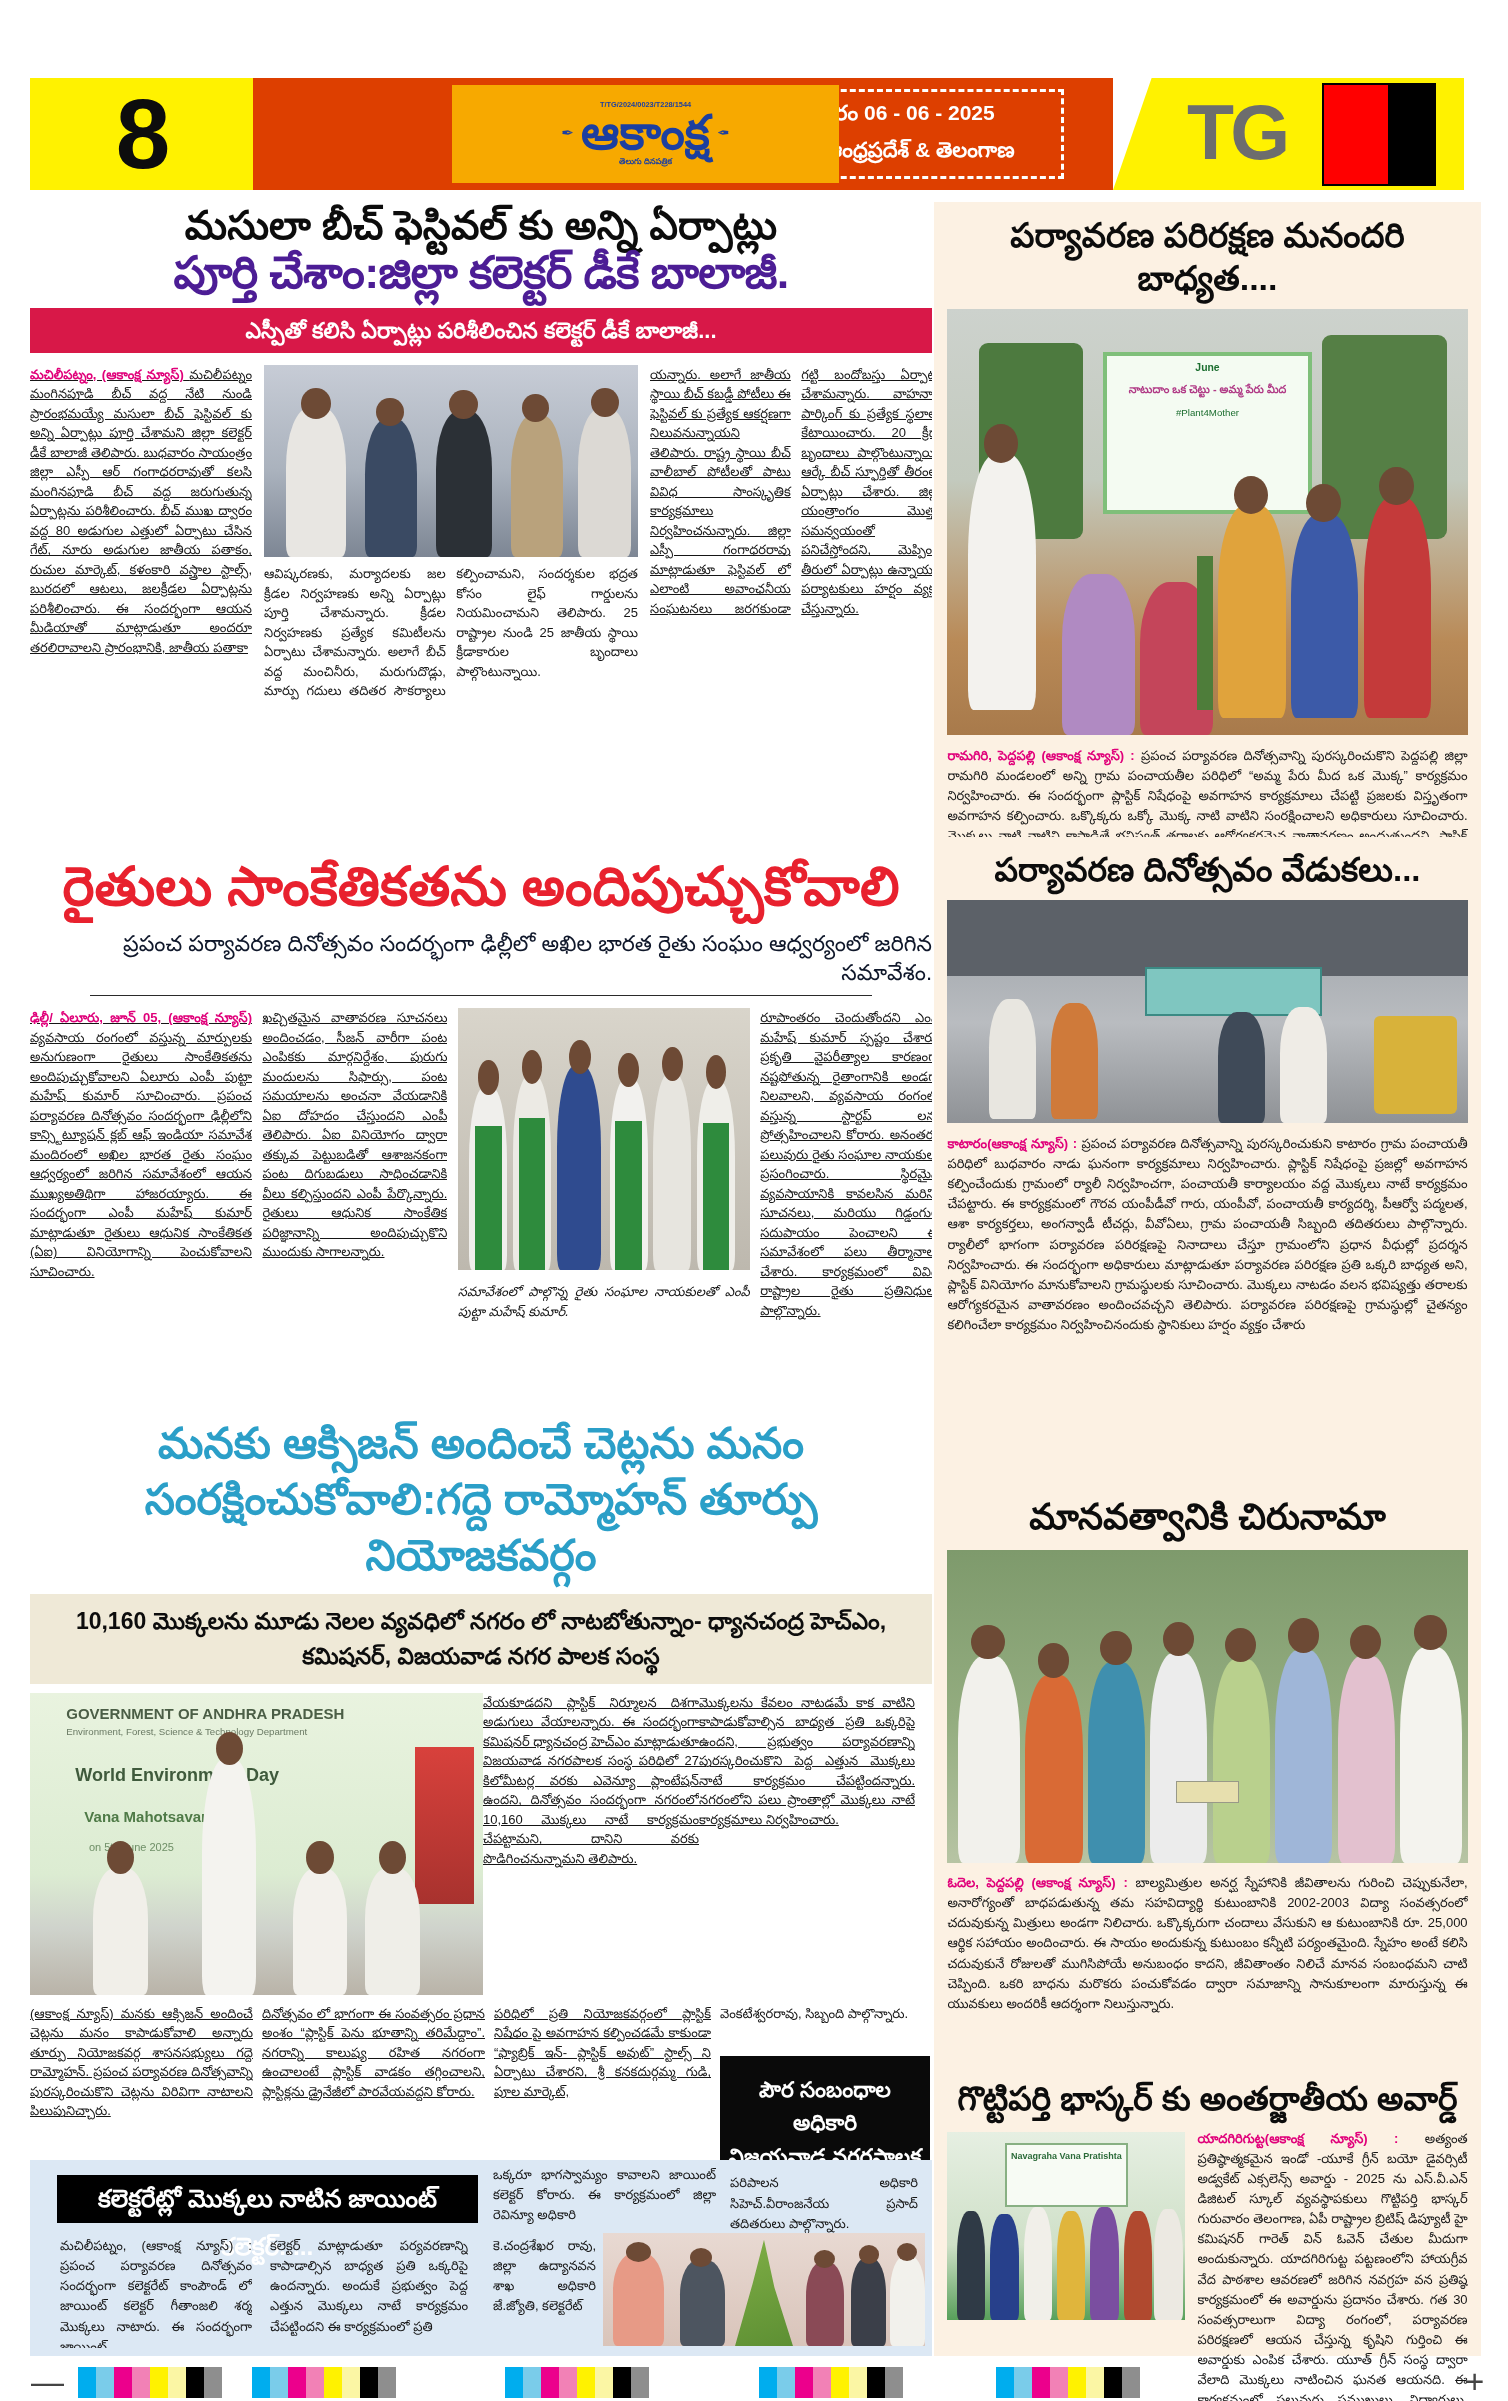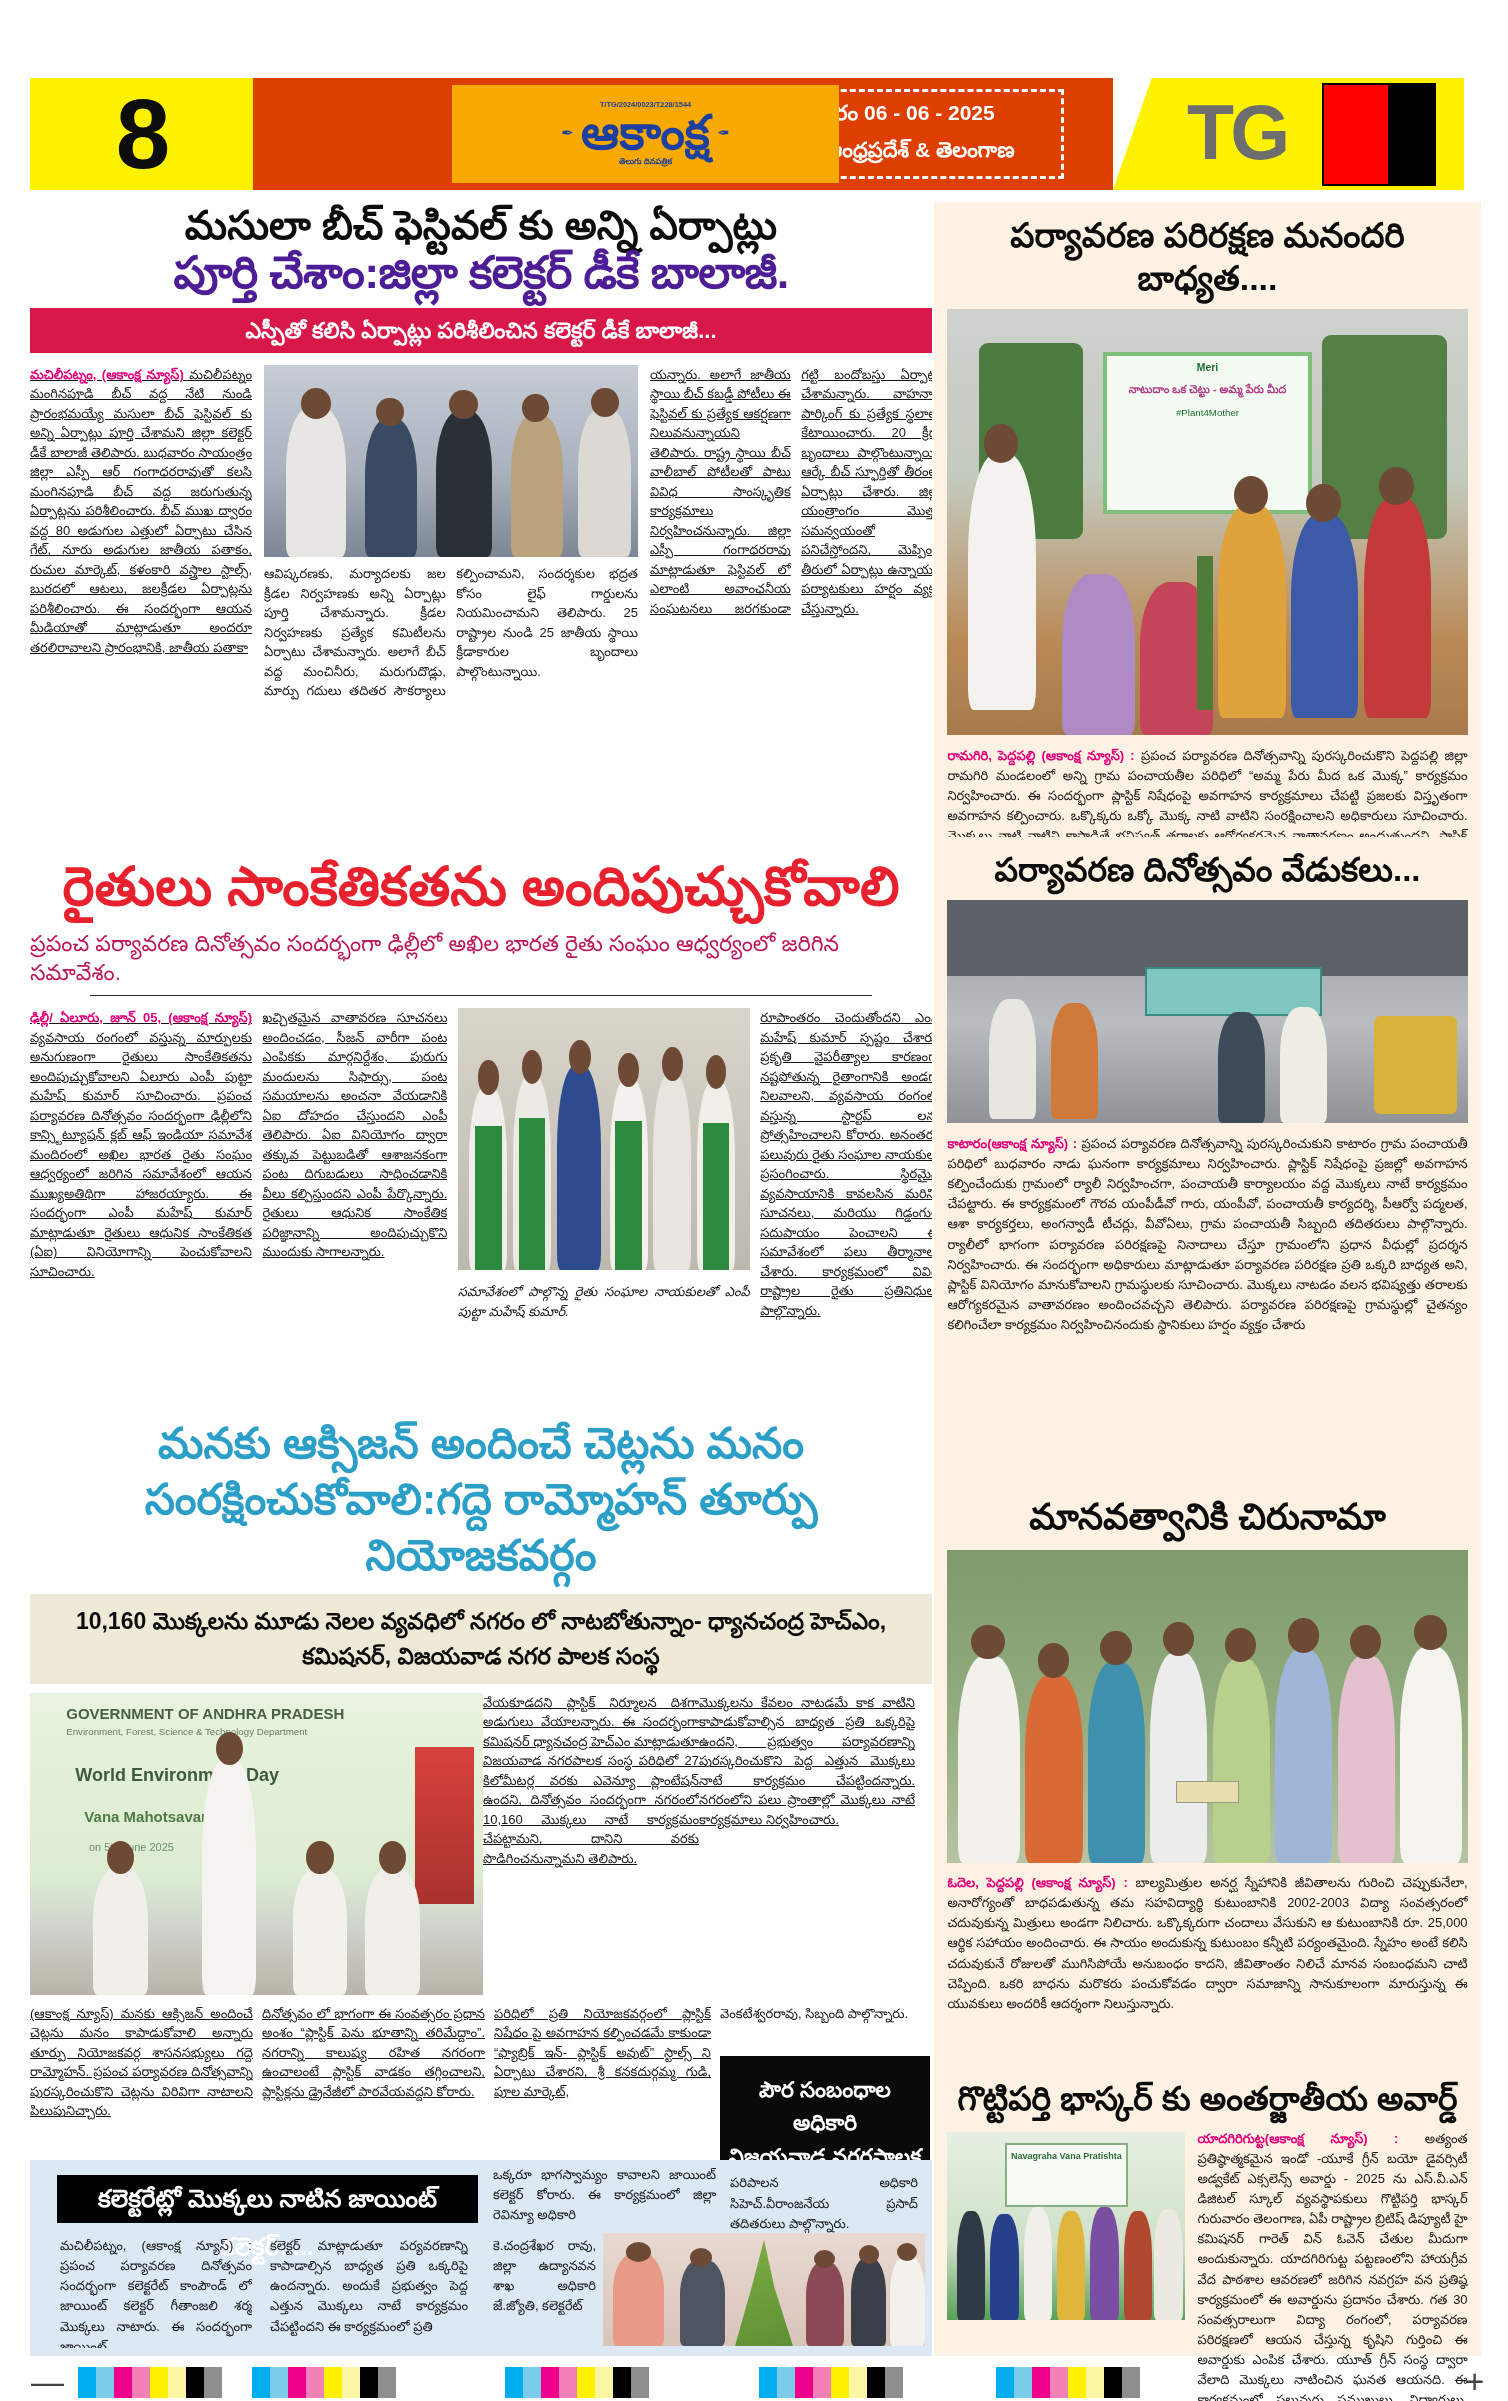--- a/index.html
+++ b/index.html
@@ -28,21 +28,21 @@
 
   
   .kicker{font-size:40px;font-weight:800;text-align:center;line-height:1.15;color:#0c0c0c;}
   .big-head{font-size:45px;font-weight:800;text-align:center;line-height:1.1;color:#4c1d95;letter-spacing:-0.7px;}
   .strap-crimson{margin-top:10.4px;background:#D81848;color:#fff;font-size:22px;font-weight:700;
     text-align:center;height:45px;line-height:45px;}
   .dateline{color:#E0007A;font-weight:800;}
   .bodytext{font-size:13px;line-height:1.5;text-align:justify;color:#151515;overflow:hidden;}
   .colrule{height:100%;overflow:hidden;text-decoration:underline;}
   .photo{position:relative;overflow:hidden;background:#888;}
-  .sub30{font-size:22px;text-align:left;line-height:1.3;color:#be185d;}
+  .sub30{font-size:22px;text-align:right;line-height:1.3;color:#0f172a;}
 
   
   #lead{position:absolute;left:30px;top:202px;width:902px;}
   #lead-body{margin-top:12px;display:grid;grid-template-columns:222px 374px 292px;column-gap:12px;height:384px;overflow:hidden;}
   #lead-photo{height:192px;background:linear-gradient(#c7ccd6 0%,#aab2bd 55%,#7d8694 100%);}
   #lead-mid-text{margin-top:7.4px;column-count:2;column-gap:10.4px;height:182px;}
   #lead-col3{column-count:2;column-gap:10.4px;}
 
   .person{position:absolute;border-radius:40% 40% 8% 8%;}
   .head-dot{position:absolute;border-radius:50%;background:#6d4a35;}
@@ -242,21 +242,21 @@
   </div>
 
   <div id="rail" data-name="right-rail">
 
     <div data-name="rail-article-environment-duty">
       <div class="rail-head" data-name="env-duty-headline">పర్యావరణ పరిరక్షణ మనందరి బాధ్యత....</div>
       <div class="rail-photo" style="height:426px;background:linear-gradient(#cdd2cd 0%,#c3cabe 40%,#b98a57 78%,#a87a4b 100%);" data-name="sapling-planting-photo">
         <div style="position:absolute;left:6%;top:8%;width:20%;height:46%;background:#4d7a3f;border-radius:9px;" data-name="tree-blob"></div>
         <div style="position:absolute;right:4%;top:6%;width:24%;height:48%;background:#557f45;border-radius:9px;" data-name="tree-blob"></div>
         <div class="banner-white" style="left:30%;top:10%;width:40%;height:38%;" data-name="plantation-banner">
-          <div style="font-size:10.4px;font-weight:700;margin-top:6px;" data-name="banner-line1">Meri</div>
+          <div style="font-size:10.4px;font-weight:700;margin-top:6px;" data-name="banner-line1">June</div>
           <div style="font-size:11px;font-weight:700;color:#b03a86;margin-top:10.4px;" data-name="banner-line2">నాటుదాం ఒక చెట్టు - అమ్మ పేరు మీద</div>
           <div style="font-size:9.7px;margin-top:9px;" data-name="banner-line3">#Plant4Mother</div>
         </div>
         <div class="person" style="left:4%;top:34%;width:13%;height:60%;background:#f3f2ee;" data-name="photo-person"></div>
         <div class="head-dot" style="left:7%;top:27%;width:6.6%;height:9%;" data-name="photo-person-head"></div>
         <div class="person" style="left:52%;top:46%;width:13%;height:50%;background:#e0a33c;" data-name="photo-person"></div>
         <div class="head-dot" style="left:55%;top:39%;width:6.6%;height:9%;" data-name="photo-person-head"></div>
         <div class="person" style="left:66%;top:48%;width:13%;height:48%;background:#3c5aa8;" data-name="photo-person"></div>
         <div class="head-dot" style="left:69%;top:41%;width:6.6%;height:9%;" data-name="photo-person-head"></div>
         <div class="person" style="left:80%;top:44%;width:13%;height:52%;background:#c43a3a;" data-name="photo-person"></div>

